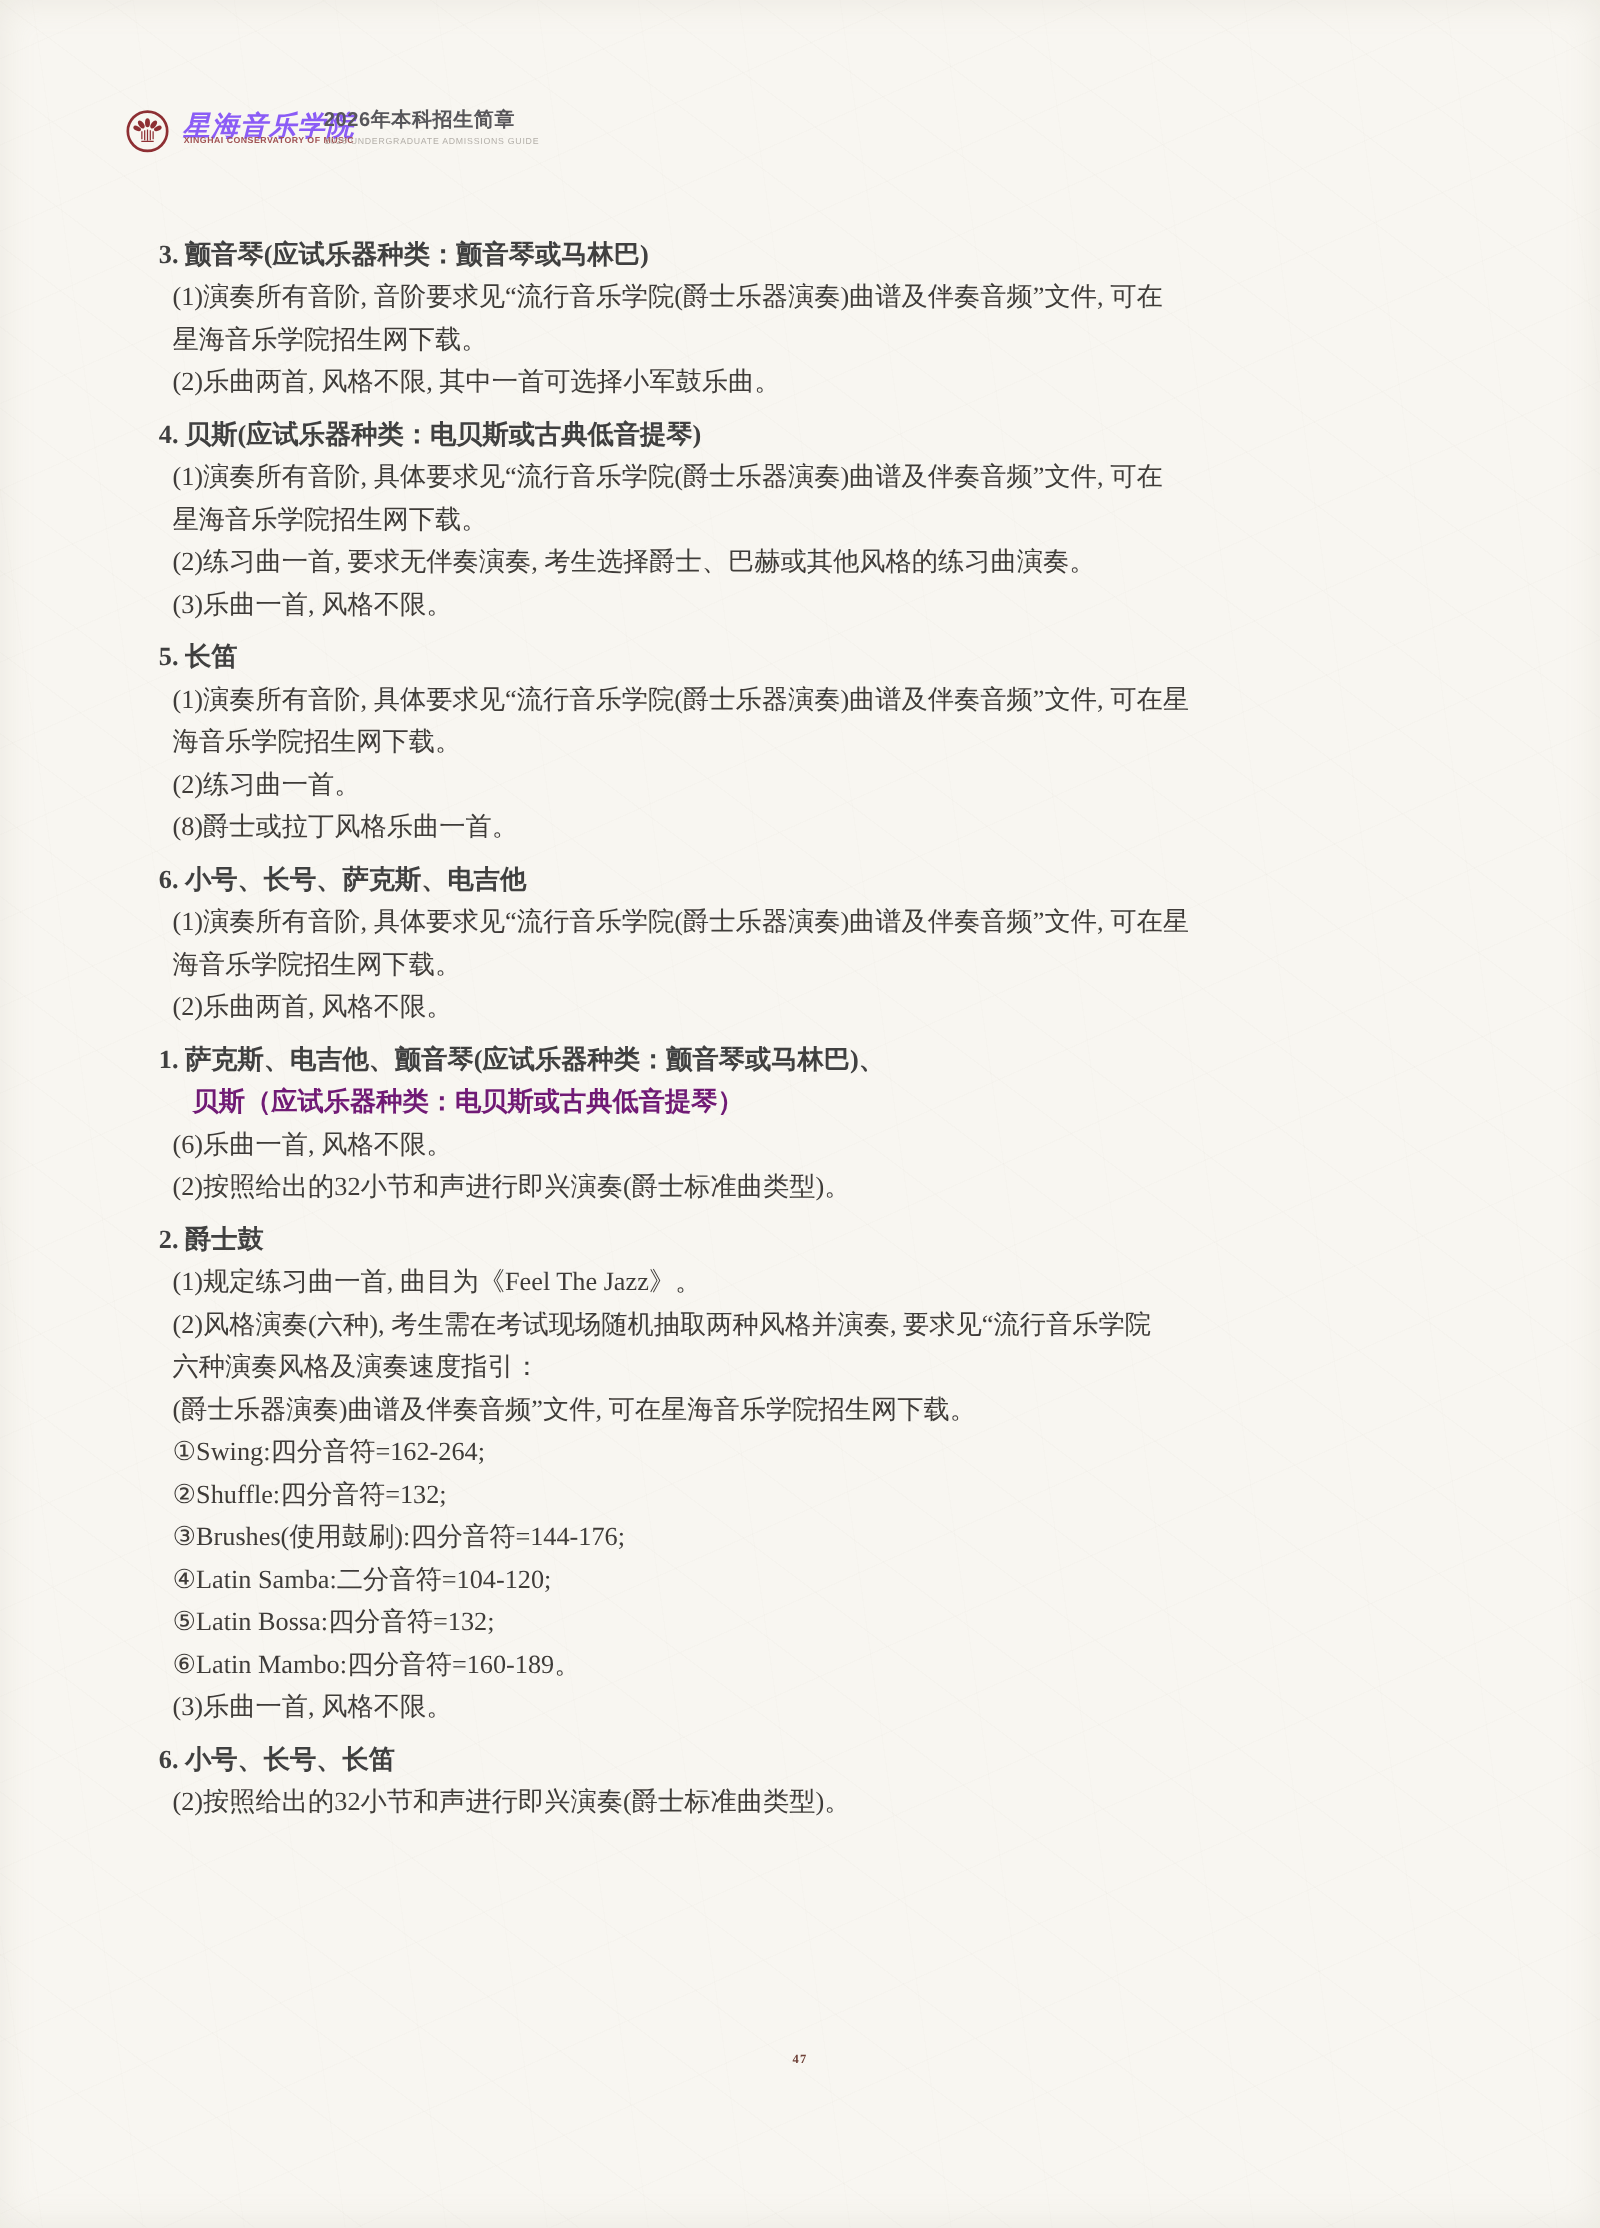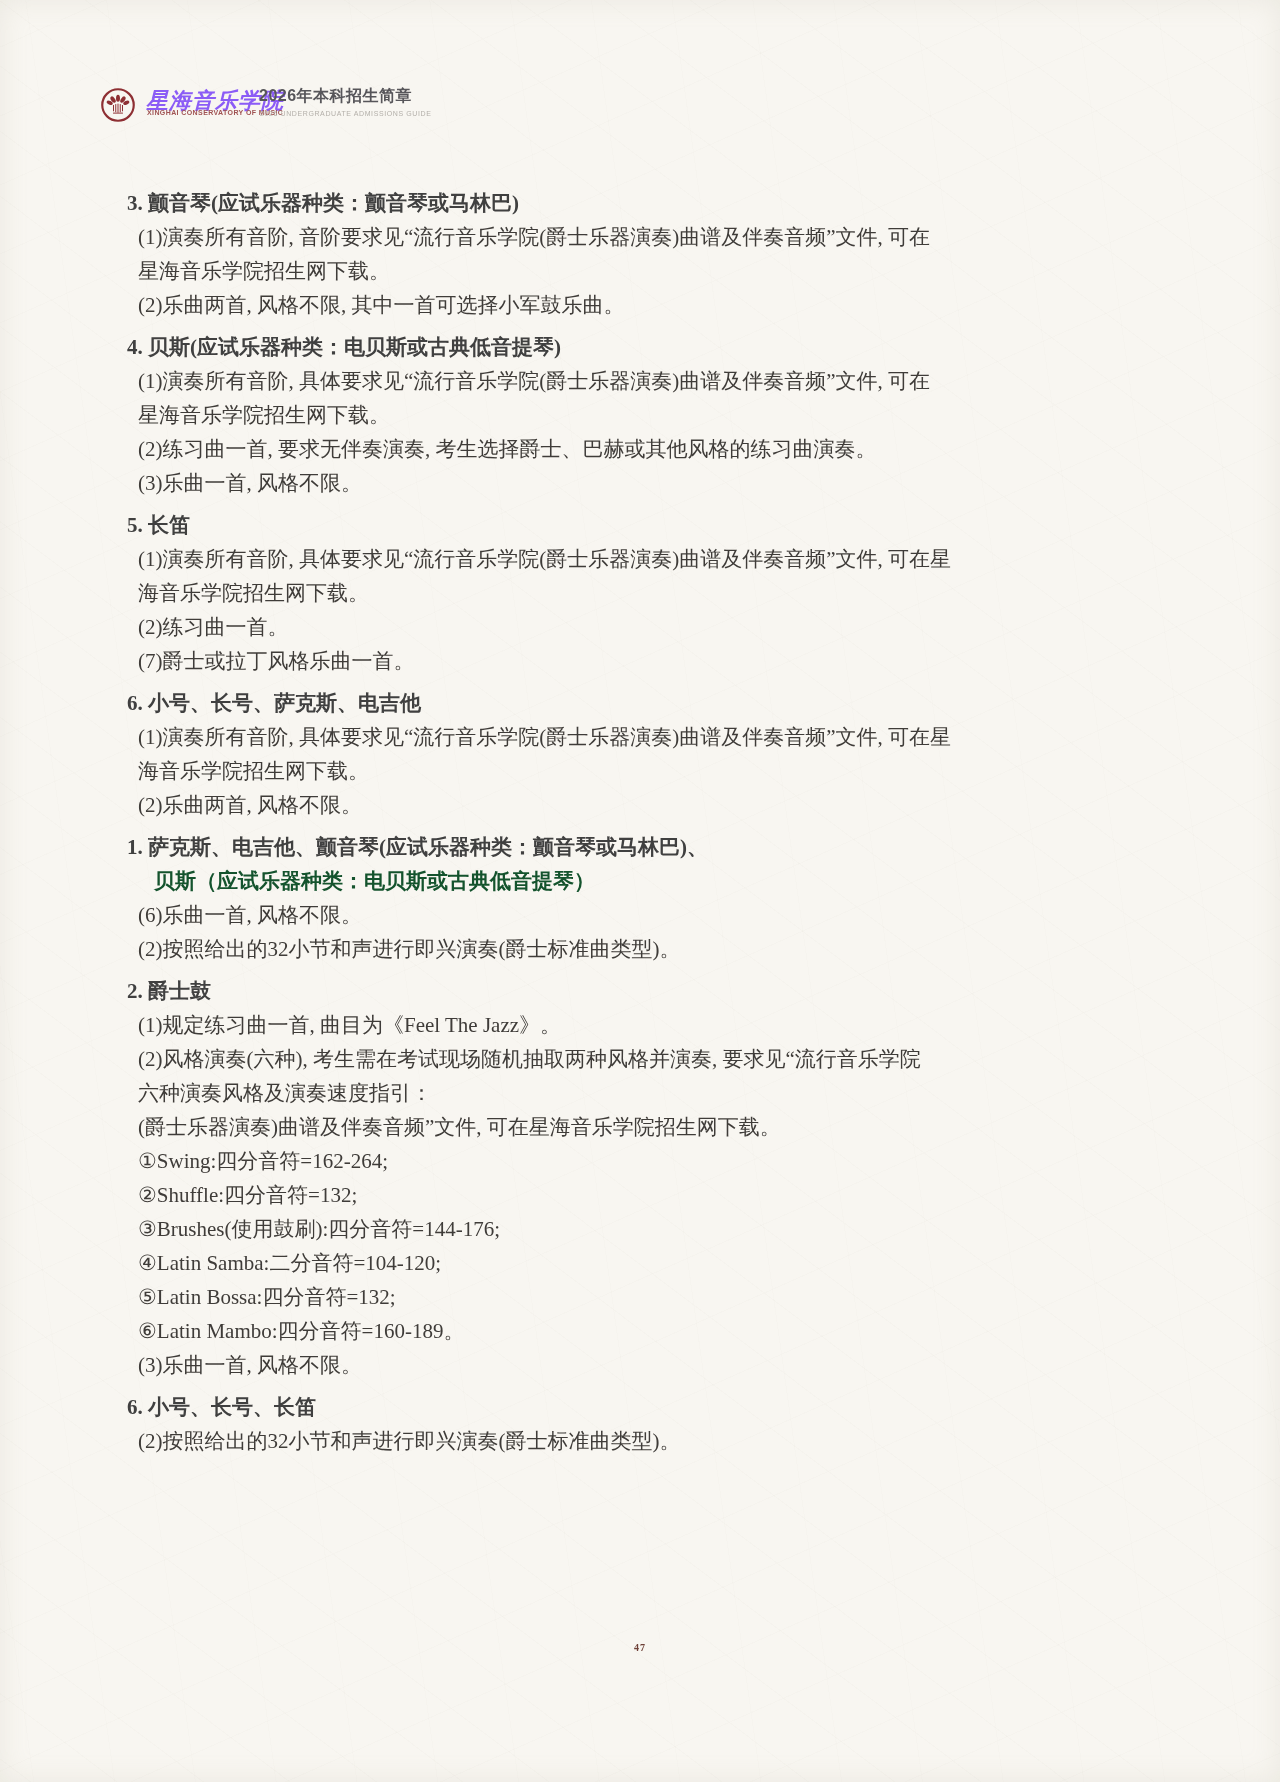--- a/index.html
+++ b/index.html
@@ -24,21 +24,21 @@
           letter-spacing:.5px;white-space:nowrap;font-family:"Liberation Sans",sans-serif;}
   .doc-en{position:absolute;left:260px;top:110px;font-size:7px;color:#b3afa9;letter-spacing:.6px;
           white-space:nowrap;font-family:"Liberation Sans",sans-serif;}
 
   
   .content{position:absolute;left:127px;top:186px;width:1000px;color:#3f3c39;
            font-size:21px;line-height:34px;}
   .h{color:#404040;font-weight:bold;margin-top:8px;white-space:nowrap;}
   .content > .h:first-child{margin-top:0;}
   .l{margin-left:11px;white-space:nowrap;}
-  .l2{margin-left:27px;color:#14532d;font-weight:bold;white-space:nowrap;}
+  .l2{margin-left:27px;color:#701a75;font-weight:bold;white-space:nowrap;}
   .sect{color:#752e2e;font-weight:bold;font-size:27px;line-height:42px;
         margin:10px 0 0 -27px;letter-spacing:1px;white-space:nowrap;}
 
   
   .pagenum{position:absolute;top:1642px;left:0;width:100%;text-align:center;
            font-size:10px;font-weight:bold;color:#6e4138;letter-spacing:1px;}
 </style>
 </head>
 <body>
 
@@ -81,21 +81,21 @@
     <div class="h">4. 贝斯(应试乐器种类：电贝斯或古典低音提琴)</div>
     <div class="l">(1)演奏所有音阶, 具体要求见“流行音乐学院(爵士乐器演奏)曲谱及伴奏音频”文件, 可在</div>
     <div class="l">星海音乐学院招生网下载。</div>
     <div class="l">(2)练习曲一首, 要求无伴奏演奏, 考生选择爵士、巴赫或其他风格的练习曲演奏。</div>
     <div class="l">(3)乐曲一首, 风格不限。</div>
 
     <div class="h">5. 长笛</div>
     <div class="l">(1)演奏所有音阶, 具体要求见“流行音乐学院(爵士乐器演奏)曲谱及伴奏音频”文件, 可在星</div>
     <div class="l">海音乐学院招生网下载。</div>
     <div class="l">(2)练习曲一首。</div>
-    <div class="l">(7)爵士或拉丁风格乐曲一首。</div>
+    <div class="l">(8)爵士或拉丁风格乐曲一首。</div>
 
     <div class="h">6. 小号、长号、萨克斯、电吉他</div>
     <div class="l">(1)演奏所有音阶, 具体要求见“流行音乐学院(爵士乐器演奏)曲谱及伴奏音频”文件, 可在星</div>
     <div class="l">海音乐学院招生网下载。</div>
     <div class="l">(2)乐曲两首, 风格不限。</div>
 
 
     <div class="h">1. 萨克斯、电吉他、颤音琴(应试乐器种类：颤音琴或马林巴)、</div>
     <div class="l2">贝斯（应试乐器种类：电贝斯或古典低音提琴）</div>
     <div class="l">(6)乐曲一首, 风格不限。</div>

